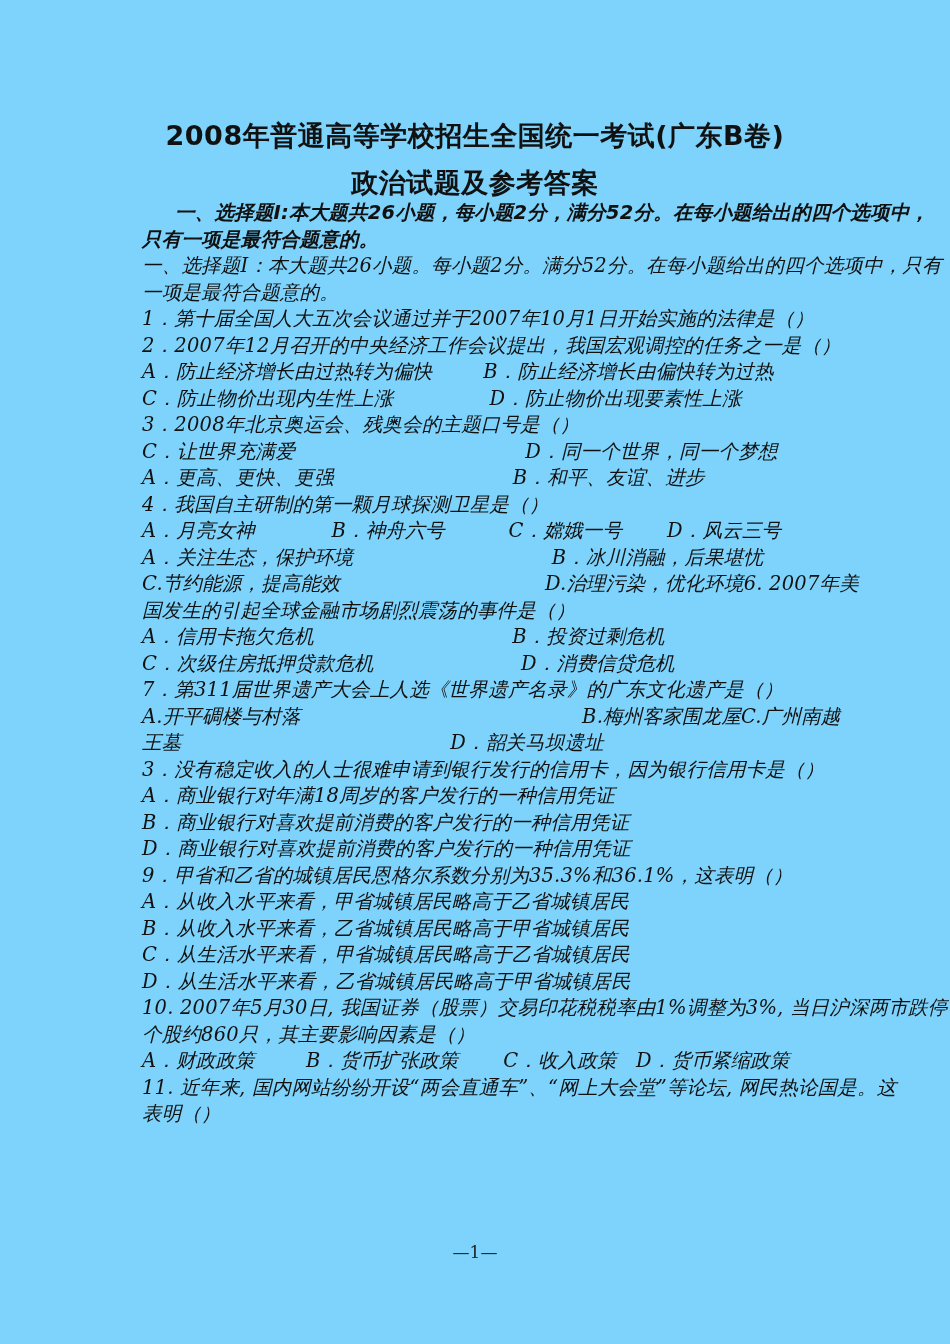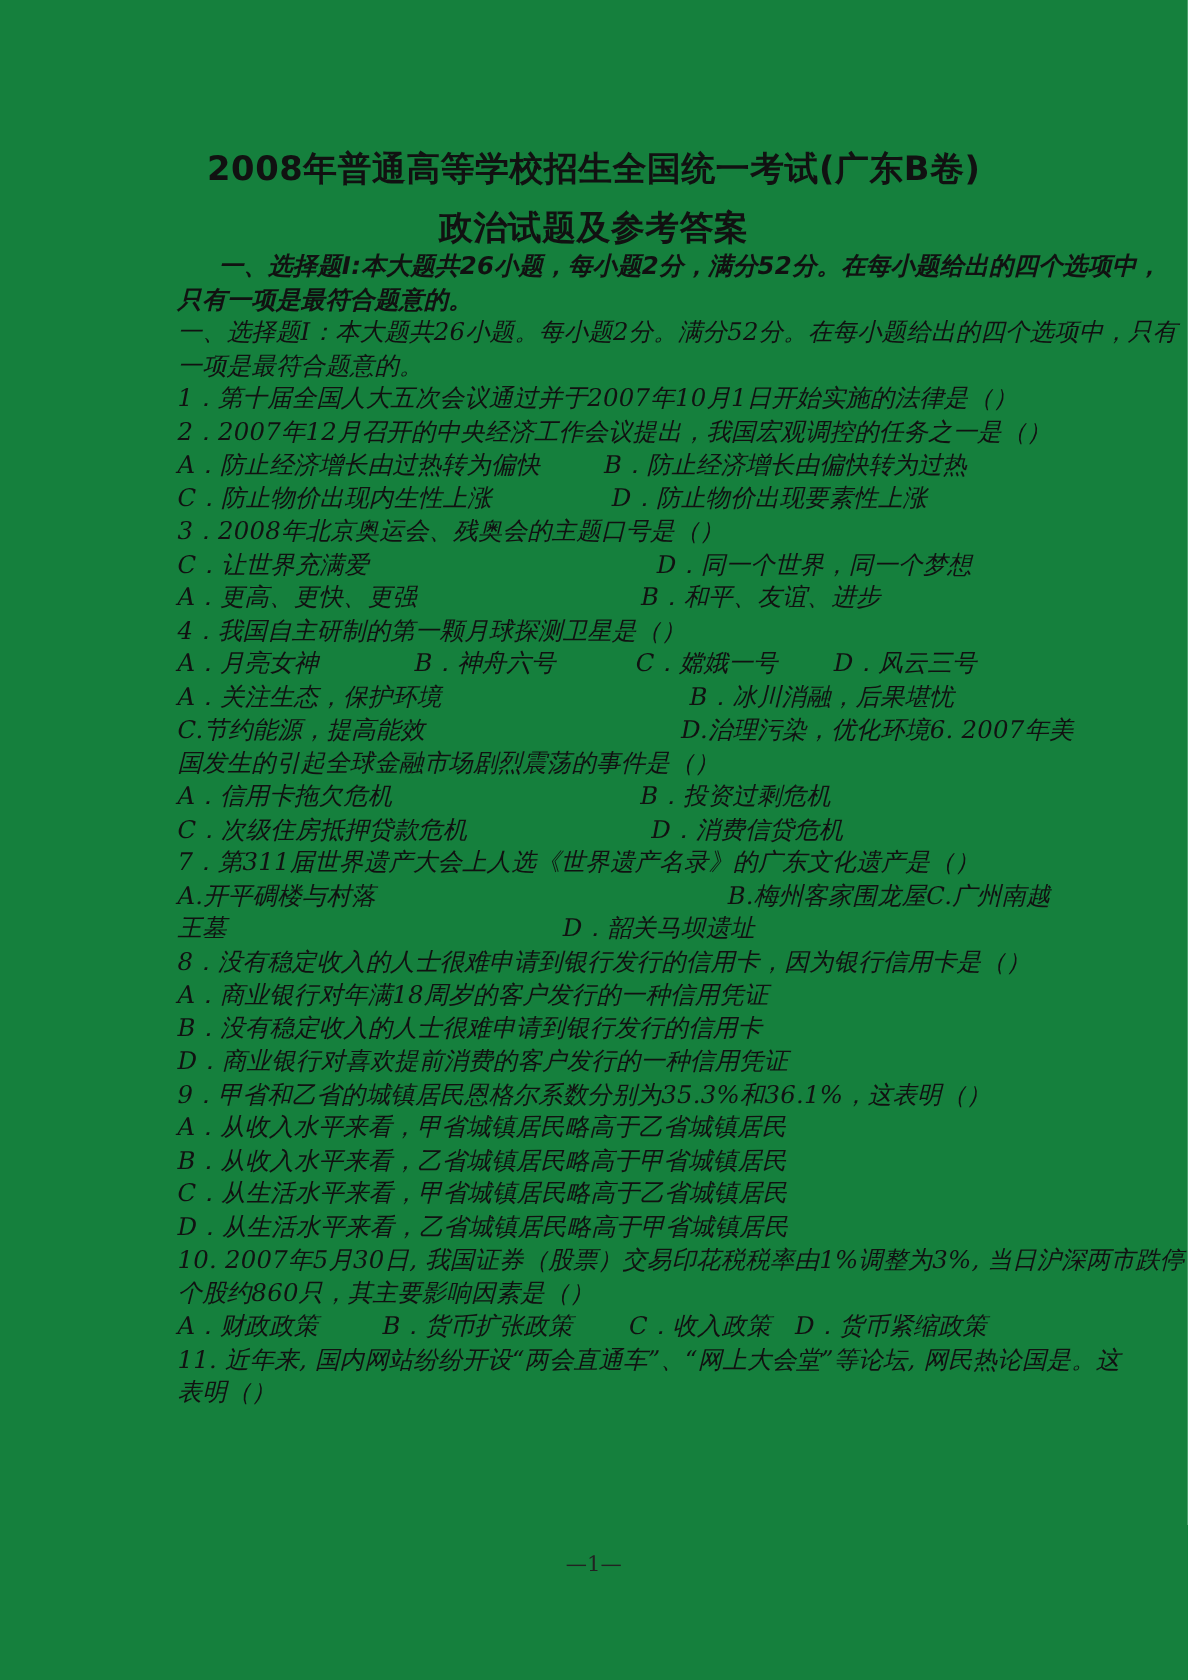--- a/index.html
+++ b/index.html
@@ -4,21 +4,21 @@
 <style>
   html, body { margin: 0; padding: 0; }
   body {
     background: #ffffff;
     font-family: "DejaVu Serif", "Liberation Serif", serif;
   }
   .page {
     position: relative;
     width: 950px;
     height: 1344px;
-    background: #15803d;
+    background: #7dd3fc;
     overflow: hidden;
     color: #111111;
   }
   .title-block {
     position: absolute;
     top: 112px;
     left: 0;
     width: 950px;
     text-align: center;
   }
@@ -86,23 +86,23 @@
       <div class="line">4．我国自主研制的第一颗月球探测卫星是（）</div>
       <div class="line">A．月亮女神            B．神舟六号          C．嫦娥一号       D．风云三号</div>
       <div class="line">A．关注生态，保护环境                               B．冰川消融，后果堪忧</div>
       <div class="line">C.节约能源，提高能效                                D.治理污染，优化环境6. 2007年美</div>
       <div class="line">国发生的引起全球金融市场剧烈震荡的事件是（）</div>
       <div class="line">A．信用卡拖欠危机                               B．投资过剩危机</div>
       <div class="line">C．次级住房抵押贷款危机                       D．消费信贷危机</div>
       <div class="line">7．第311届世界遗产大会上人选《世界遗产名录》的广东文化遗产是（）</div>
       <div class="line">A.开平碉楼与村落                                            B.梅州客家围龙屋C.广州南越</div>
       <div class="line">王墓                                          D．韶关马坝遗址</div>
-      <div class="line">8．没有稳定收入的人士很难申请到银行发行的信用卡，因为银行信用卡是（）</div>
+      <div class="line">3．没有稳定收入的人士很难申请到银行发行的信用卡，因为银行信用卡是（）</div>
       <div class="line">A．商业银行对年满18周岁的客户发行的一种信用凭证</div>
-      <div class="line">B．没有稳定收入的人士很难申请到银行发行的信用卡</div>
+      <div class="line">B．商业银行对喜欢提前消费的客户发行的一种信用凭证</div>
       <div class="line">D．商业银行对喜欢提前消费的客户发行的一种信用凭证</div>
       <div class="line">9．甲省和乙省的城镇居民恩格尔系数分别为35.3%和36.1%，这表明（）</div>
       <div class="line">A．从收入水平来看，甲省城镇居民略高于乙省城镇居民</div>
       <div class="line">B．从收入水平来看，乙省城镇居民略高于甲省城镇居民</div>
       <div class="line">C．从生活水平来看，甲省城镇居民略高于乙省城镇居民</div>
       <div class="line">D．从生活水平来看，乙省城镇居民略高于甲省城镇居民</div>
       <div class="line">10. 2007年5月30日, 我国证券（股票）交易印花税税率由1%调整为3%, 当日沪深两市跌停</div>
       <div class="line">个股约860只，其主要影响因素是（）</div>
       <div class="line">A．财政政策        B．货币扩张政策       C．收入政策   D．货币紧缩政策</div>
       <div class="line">11. 近年来, 国内网站纷纷开设“两会直通车”、“网上大会堂”等论坛, 网民热论国是。这</div>

